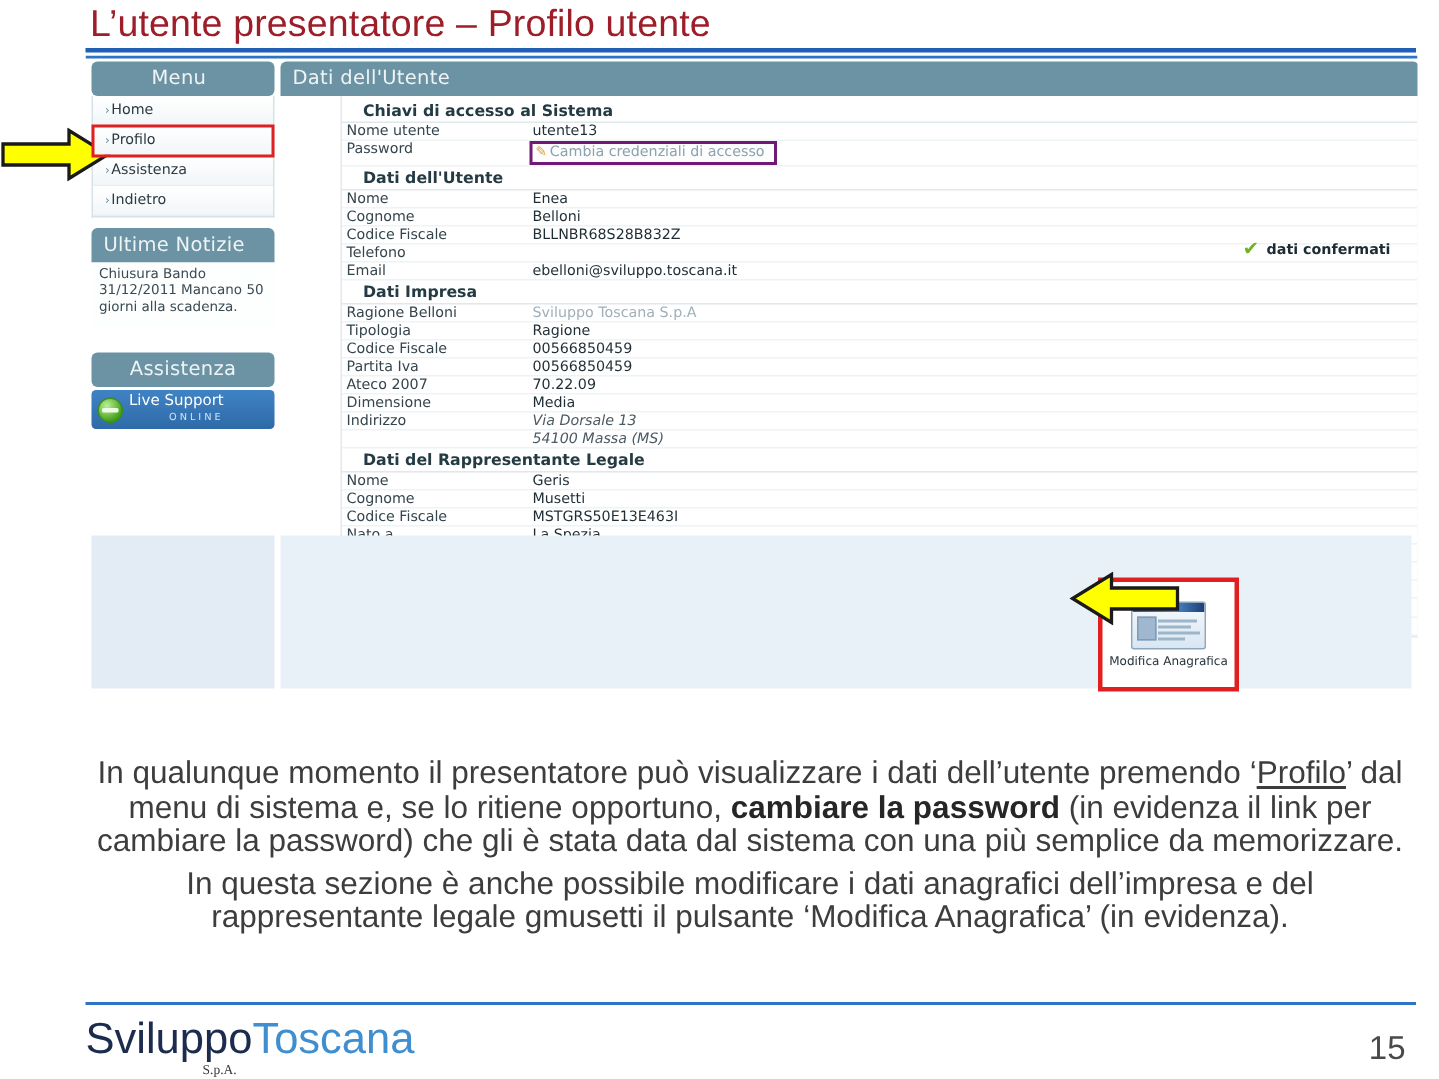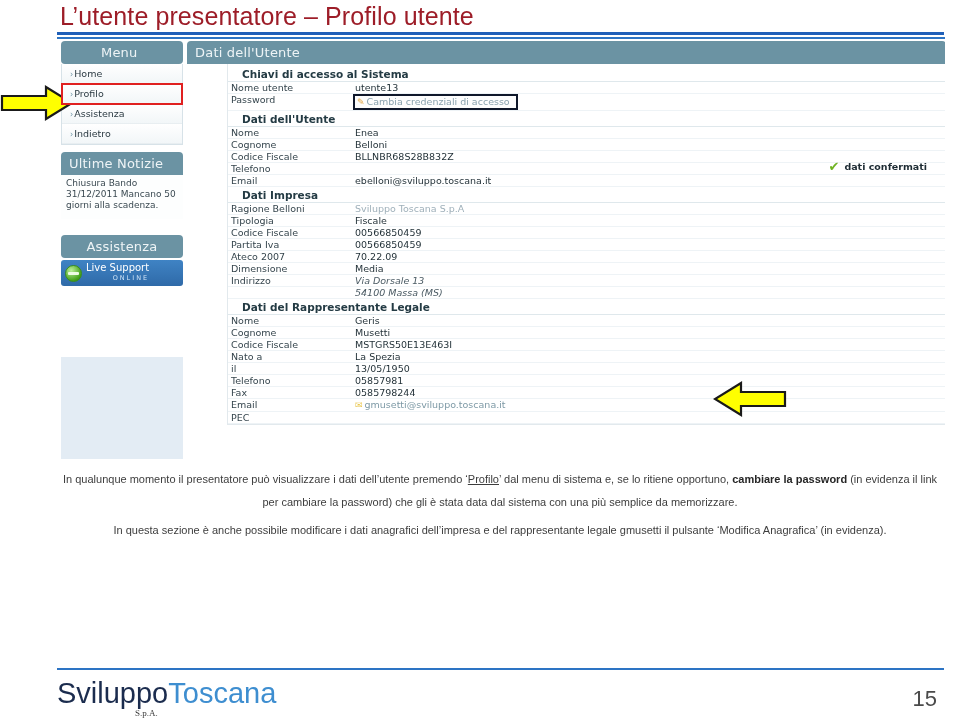--- a/index.html
+++ b/index.html
@@ -73,21 +73,21 @@
     border-bottom:1px solid #dfe8ec;
   }
   .row{display:flex;border-bottom:1px solid #eef3f6;min-height:11px;line-height:11px;}
   .row .lbl{width:124px;flex:0 0 124px;font-size:9.5px;color:#35454d;padding-left:3px;}
   .row .val{font-size:9.5px;color:#1f2e35;}
   .val.muted{color:#9fb0ba;}
   .val.italic{font-style:italic;color:#4a5a63;}
   .val.mail{color:#7e9aa6;}
 
   #pwd-link-box{
-    display:inline-block;border:2px solid #0f172a;padding:0 6px 0 2px;
+    display:inline-block;border:2px solid #701a75;padding:0 6px 0 2px;
     margin-left:-2px;background:#fdfdfd;
   }
   .pencil{color:#e0a13a;font-size:9px;margin-right:2px;}
   .envelope{color:#e8c54a;font-size:9px;margin-right:2px;}
 
   #confirm-badge{
     position:absolute;right:18px;top:124px;font-size:9.5px;font-weight:bold;
     color:#1d2b33;display:flex;align-items:center;gap:5px;
   }
   #check-icon{color:#6fb322;font-size:13px;line-height:9px;}
@@ -116,22 +116,22 @@
   #id-card .ln{position:absolute;left:17px;height:1.5px;background:#9eb4c8;}
   #anagrafica-label{font-size:8px;color:#26333a;}
 
   
   .arrow{position:absolute;}
   #arrow-left{left:0px;top:85px;}
   #arrow-right{left:713px;top:381px;}
 
   
   #body-text{
-    position:absolute;left:60px;top:468px;width:880px;
-    font-size:11px;line-height:22.5px;color:#3d3d3d;text-align:center;
+    position:absolute;left:60px;top:505px;width:880px;
+    font-size:21px;line-height:22.5px;color:#3d3d3d;text-align:center;
   }
   #body-text b{color:#262626;}
   #body-text u{text-decoration:underline;}
   #para2{margin-top:6px;}
 
   
   #footer-rule{position:absolute;left:57px;top:668px;width:887px;height:2px;background:#2d74c4;}
   #logo{position:absolute;left:57px;top:678px;font-size:29px;line-height:30px;white-space:nowrap;}
   #logo .sv{color:#1b2c4e;}
   #logo .ts{color:#3e8ed0;}
@@ -203,21 +203,21 @@
           <div class="lbl">Email</div>
           <div class="val">ebelloni@sviluppo.toscana.it</div>
         </div>
         <div class="sec-title">Dati Impresa</div>
         <div class="row">
           <div class="lbl">Ragione Belloni</div>
           <div class="val muted">Sviluppo Toscana S.p.A</div>
         </div>
         <div class="row">
           <div class="lbl">Tipologia</div>
-          <div class="val">Fiscale</div>
+          <div class="val">Ragione</div>
         </div>
         <div class="row">
           <div class="lbl">Codice Fiscale</div>
           <div class="val">00566850459</div>
         </div>
         <div class="row">
           <div class="lbl">Partita Iva</div>
           <div class="val">00566850459</div>
         </div>
         <div class="row">
@@ -275,20 +275,33 @@
         </div>
       </div>
   </div>
 
   <div id="confirm-badge">
     <span id="check-icon">✔</span>
     <span>dati confermati</span>
   </div>
 
   <div id="shot-bottom-left"></div>
+  <div id="shot-bottom">
+    <div id="anagrafica-btn">
+      <div id="id-card">
+        <div class="strip"></div>
+        <div class="photo"></div>
+        <div class="ln" style="top:11px;width:26px;"></div>
+        <div class="ln" style="top:15px;width:22px;"></div>
+        <div class="ln" style="top:19px;width:28px;"></div>
+        <div class="ln" style="top:23px;width:18px;"></div>
+      </div>
+      <div id="anagrafica-label">Modifica Anagrafica</div>
+    </div>
+  </div>
 </div>
 
 <svg class="arrow" id="arrow-left" width="74" height="36" viewBox="0 0 74 36">
   <polygon points="2,11 46,11 46,2 72,18 46,34 46,25 2,25" fill="#ffff00" stroke="#1a1a1a" stroke-width="2.2" stroke-linejoin="miter"></polygon>
 </svg>
 
 <svg class="arrow" id="arrow-right" width="74" height="36" viewBox="0 0 74 36">
   <polygon points="72,11 28,11 28,2 2,18 28,34 28,25 72,25" fill="#ffff00" stroke="#1a1a1a" stroke-width="2.2" stroke-linejoin="miter"></polygon>
 </svg>
 

